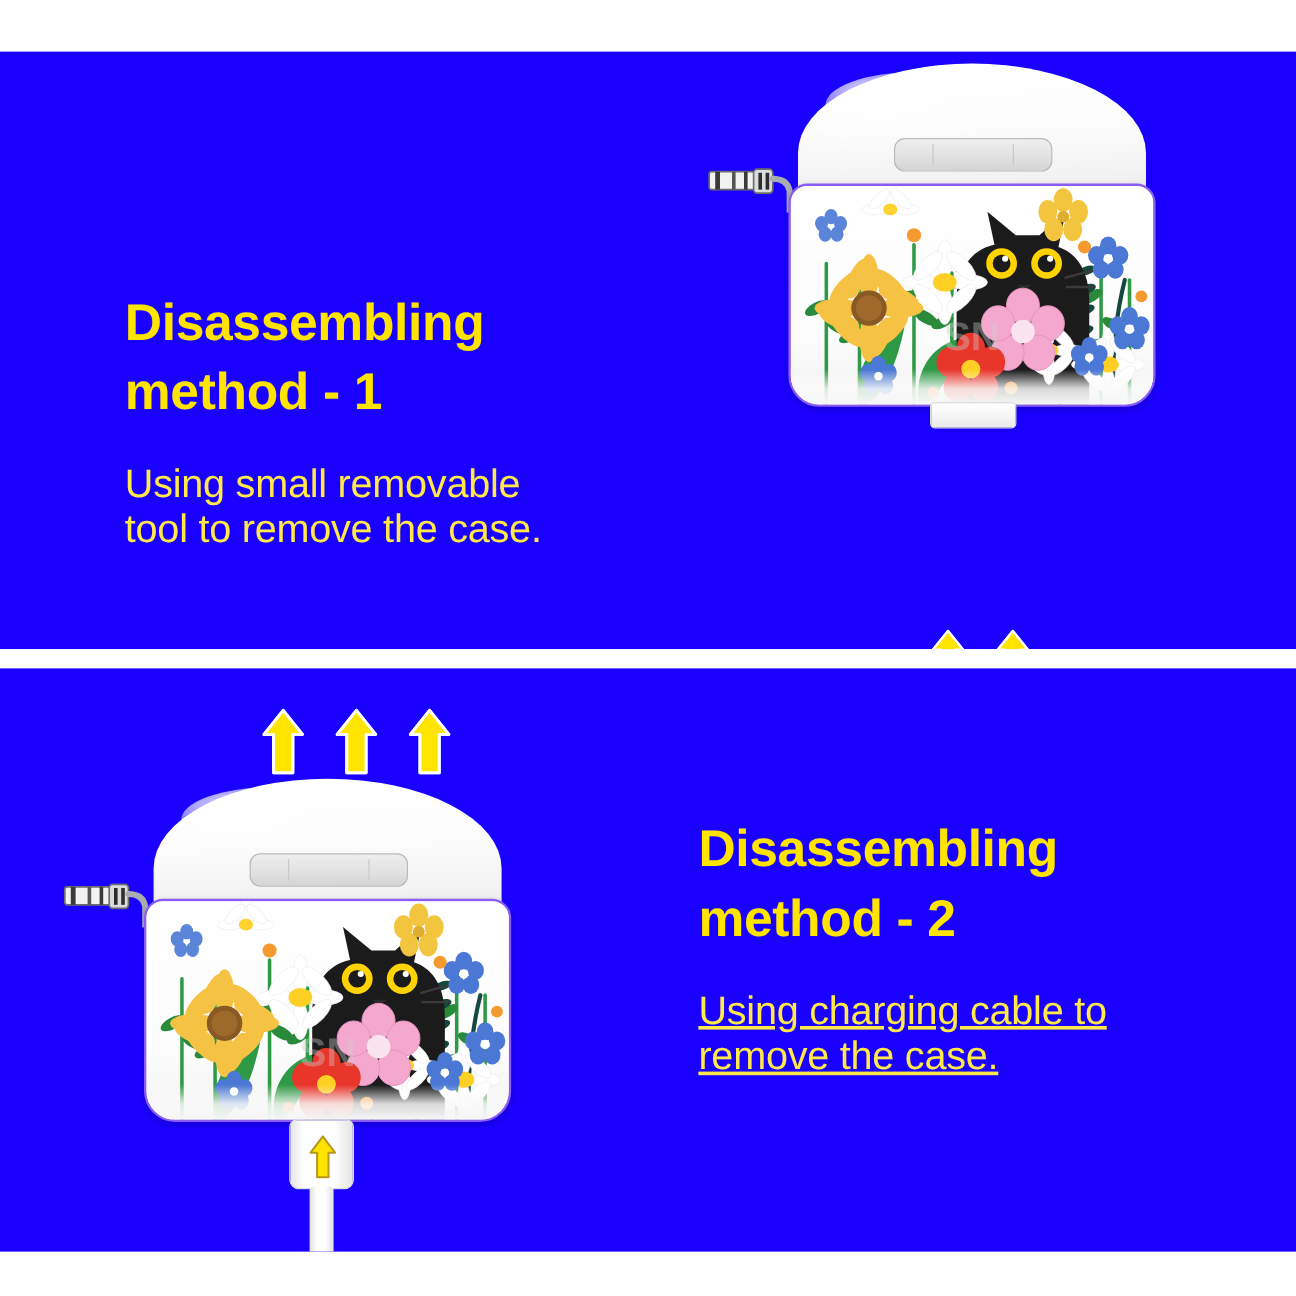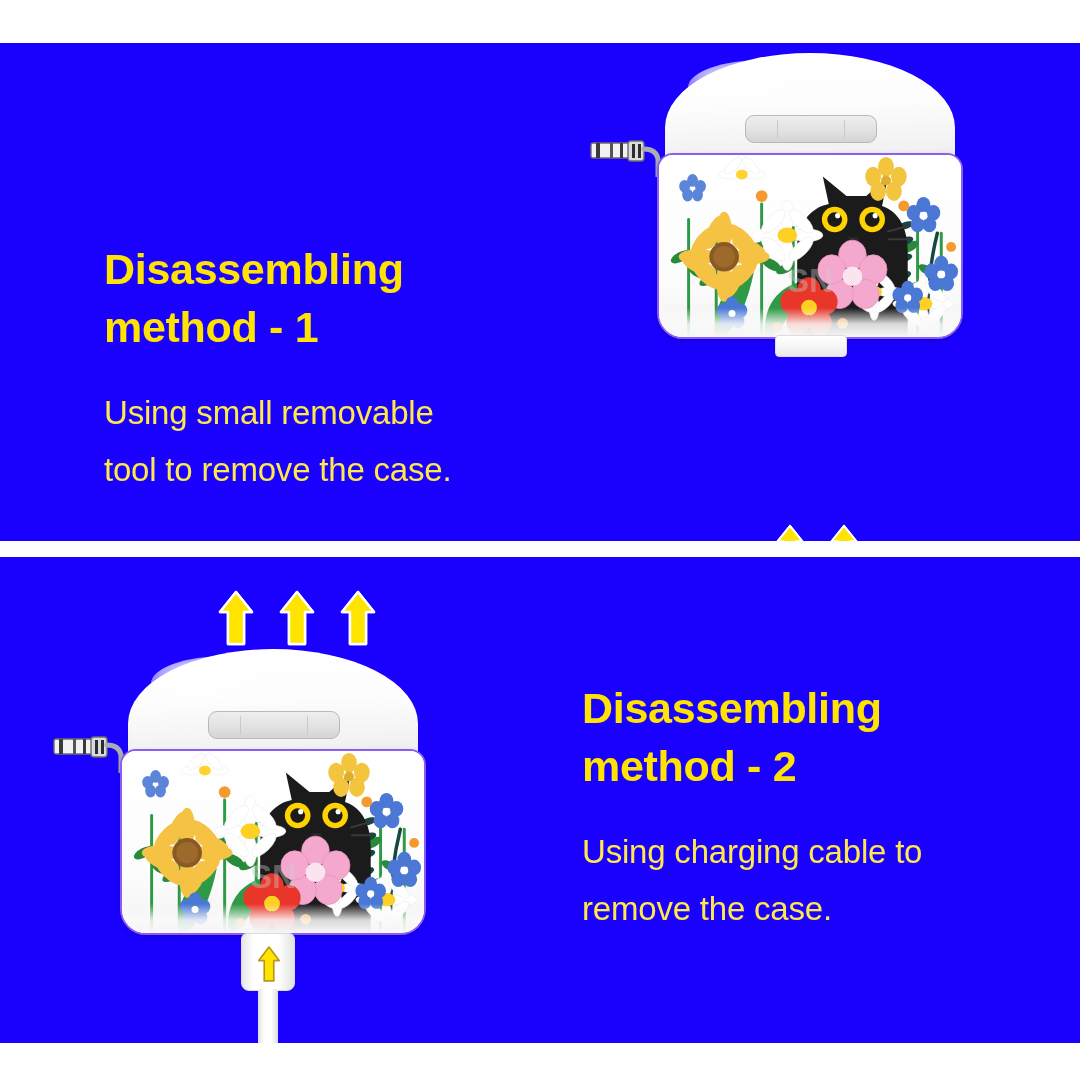--- a/index.html
+++ b/index.html
@@ -16,27 +16,27 @@
   #panel-2{top:557px;height:486px;}
   .divider{position:absolute;left:0;top:541px;width:1080px;height:16px;background:#ffffff;}
 
   
   .textblock{position:absolute;}
   .heading{
     color:#ffe400;font-weight:bold;font-size:43px;line-height:58px;
     letter-spacing:-0.3px;white-space:pre-line;margin:0;
   }
   .subtext{
-    color:#ffe94a;font-weight:normal;font-size:33px;line-height:57px;
+    color:#ffe94a;font-weight:normal;font-size:33px;line-height:38px;
     letter-spacing:-0.2px;white-space:pre-line;margin:0;
   }
   #text-1{left:104px;top:197px;width:470px;}
   #text-1 .subtext{margin-top:28px;}
   #text-2{left:582px;top:679px;width:480px;}
-  #text-2 .subtext{margin-top:28px;}
+  #text-2 .subtext{margin-top:28px;text-decoration:underline;}
 
   
   .arrow-row{position:absolute;display:flex;}
   .arrow{
     position:relative;
     filter:drop-shadow(0 0 0 #fff);
   }
   .arrow svg{display:block;}
 
   

